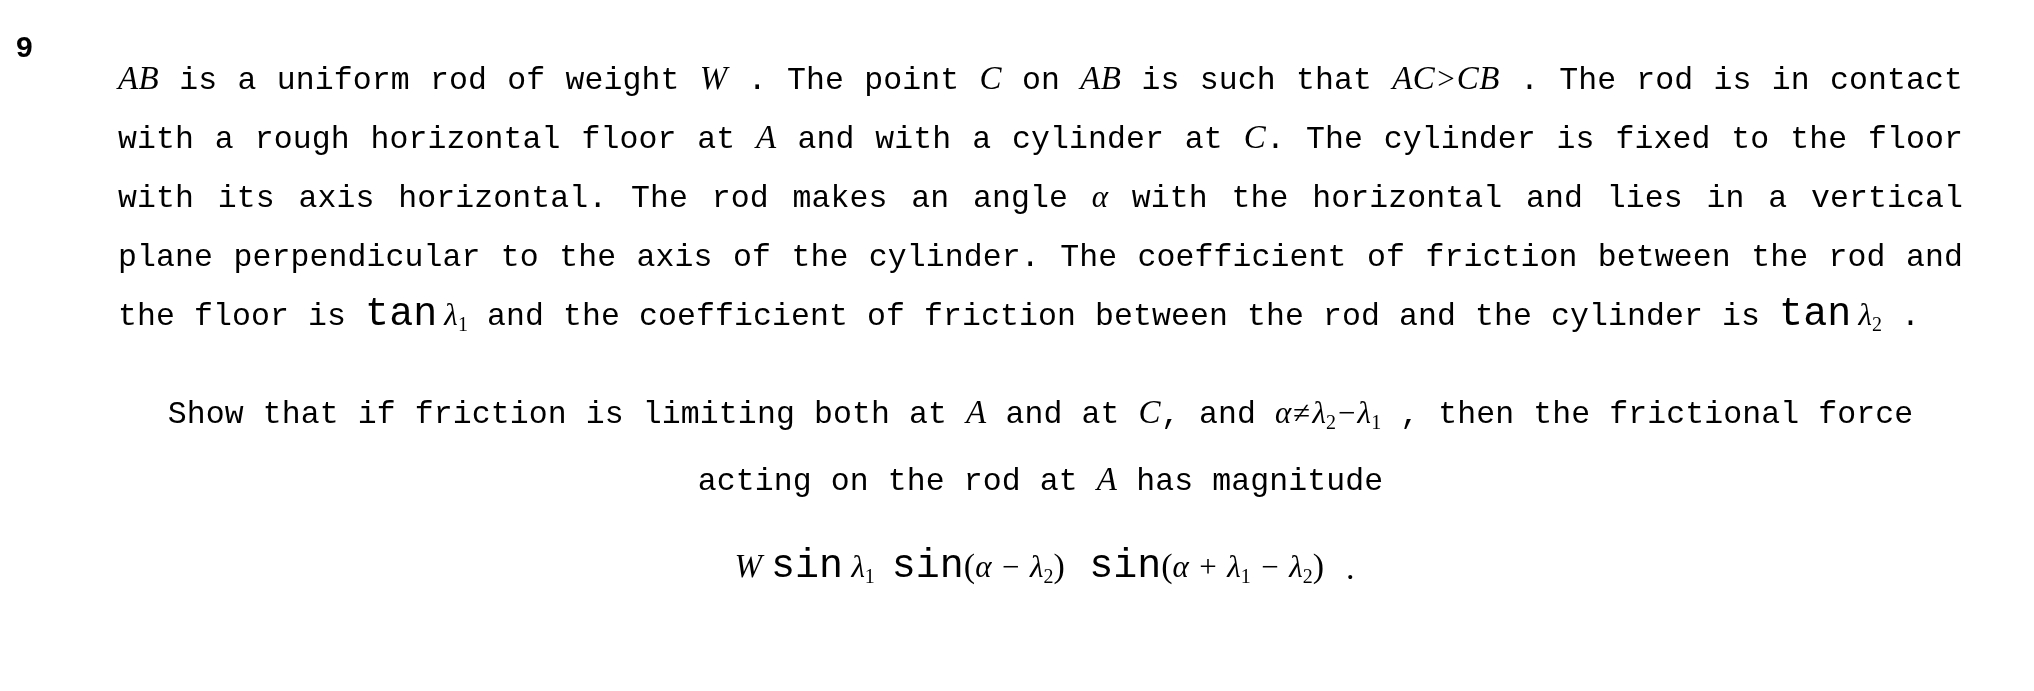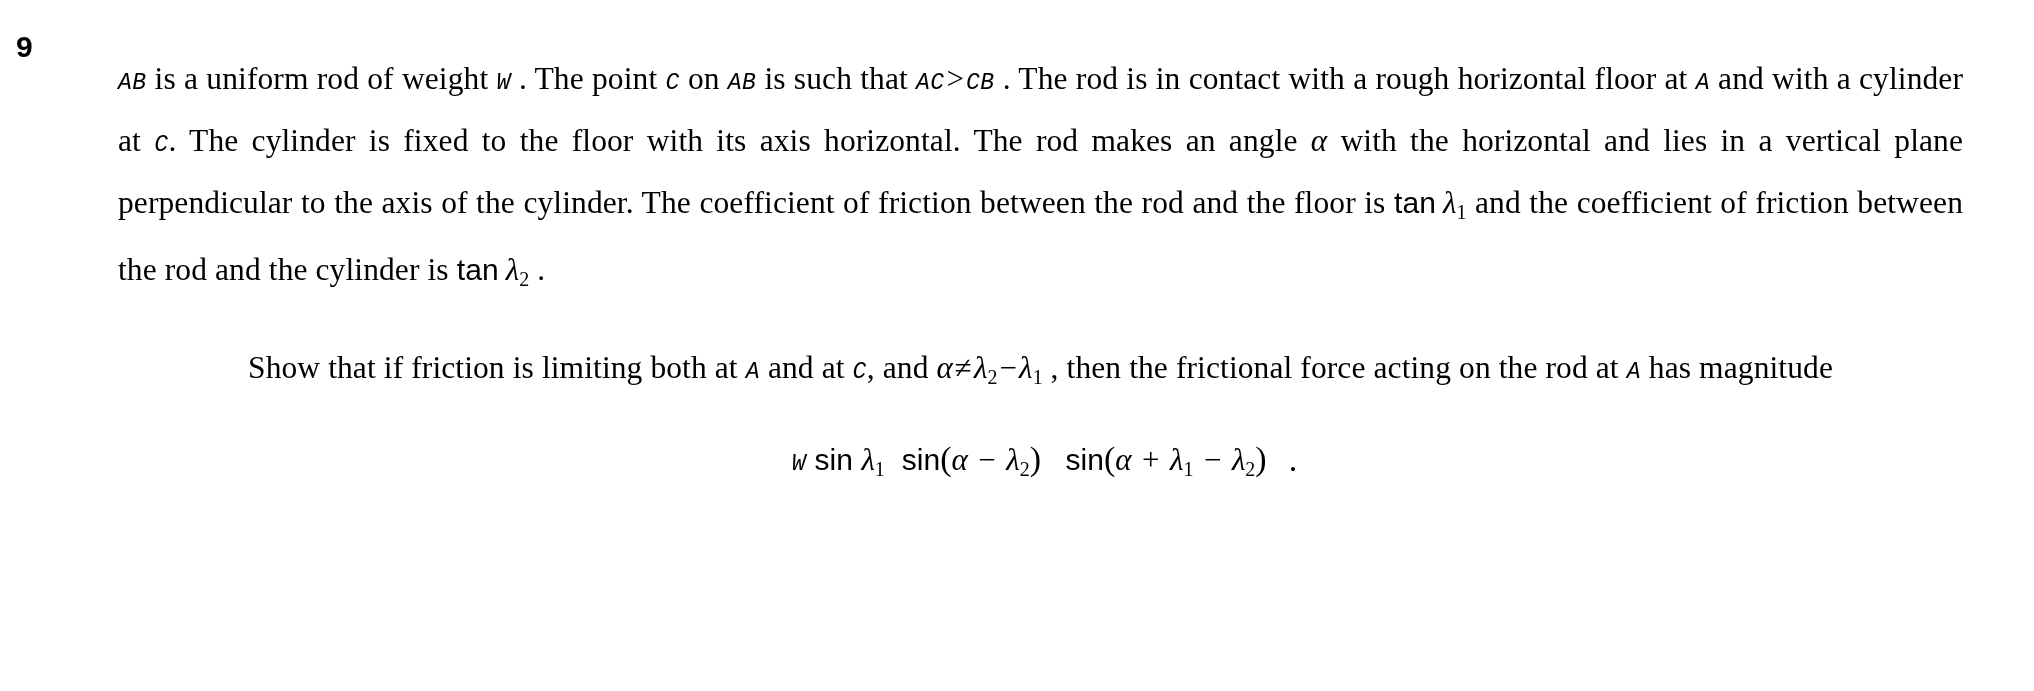--- a/index.html
+++ b/index.html
@@ -54,50 +54,50 @@
     letter-spacing: 0.1px;
   }
 
   .para.p2 {
     margin-top: 30px;
     text-align: center;
   }
 
   
   i.v {
-    font-family: Liberation Mono, monospace;
+    font-family: Liberation Serif, serif;
     font-style: italic;
-    font-size: 23px;
+    font-size: 33px;
     letter-spacing: 0.4px;
   }
   
   span.op {
-    font-family: Liberation Sans, sans-serif;
+    font-family: Liberation Mono, monospace;
     font-style: normal;
-    font-size: 30px;
+    font-size: 40px;
   }
   span.gr {
     font-family: "Liberation Serif", serif;
     font-style: italic;
     font-size: 31px;
   }
   sub.s {
     font-family: "Liberation Serif", serif;
     font-style: normal;
     font-size: 20px;
     vertical-align: -6px;
     letter-spacing: 0;
   }
   span.rel {
     font-family: "Liberation Serif", serif;
     font-style: normal;
     font-size: 31px;
     padding: 0 2px;
   }
-  span.pt { font-family: Liberation Serif, serif; }
+  span.pt { font-family: Liberation Mono, monospace; }
 
   .display {
     margin-top: 34px;
     display: flex;
     justify-content: center;
     align-items: flex-start;
   }
 
   .fracwrap {
     display: inline-flex;

